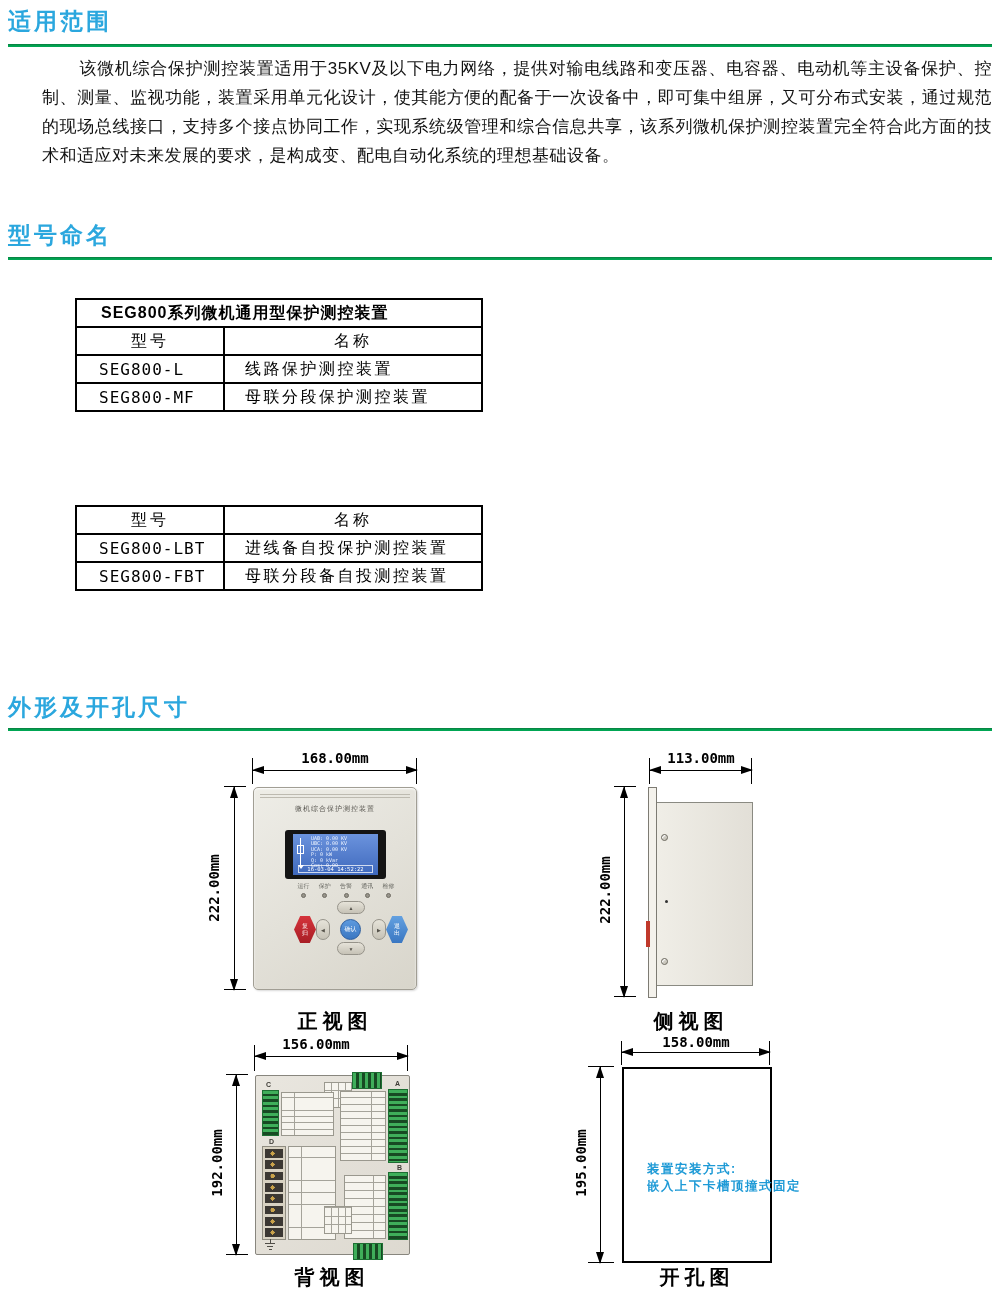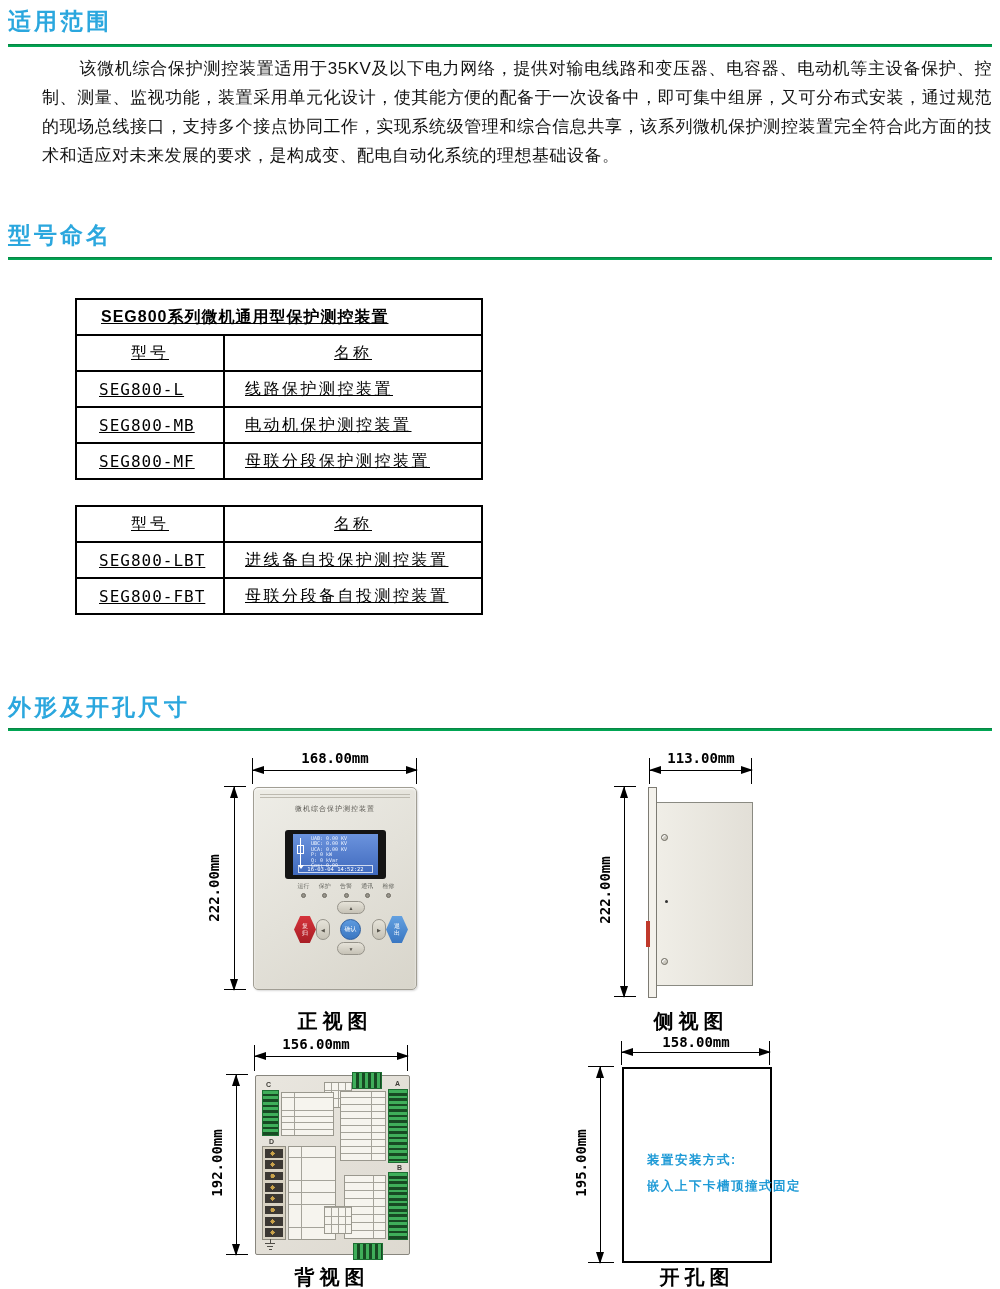--- a/index.html
+++ b/index.html
@@ -10,21 +10,21 @@
   
   .sec-title { position:absolute; left:8px; font-size:23px; font-weight:bold; letter-spacing:3px; color:#2BA7DE; }
   .rule { position:absolute; left:8px; width:984px; height:3px;
           background:linear-gradient(180deg,#0a7a3e 0%,#00a653 60%,#00a653 100%); }
 
   .para { position:absolute; left:42px; top:54px; width:950px; font-size:17px; line-height:29px;
           letter-spacing:.5px; text-align:justify; text-indent:2.2em; color:#121212; }
 
   
   .mtable { position:absolute; left:75px; border-collapse:collapse; background:#fff; }
-  .mtable td { border:2px solid #000; height:36px; font-size:16px; vertical-align:middle;text-decoration:underline; }
+  .mtable td { border:2px solid #000; height:28px; font-size:16px; vertical-align:middle; }
   .mtable .ttl { font-weight:bold; padding-left:24px; letter-spacing:1px; }
   .mtable .ch  { text-align:center; letter-spacing:3px; font-size:16px; }
   .mtable .model { font-family:"DejaVu Sans Mono",monospace; padding-left:22px; letter-spacing:1px; width:148px; }
   .mtable .name  { padding-left:20px; letter-spacing:2.5px; width:258px; }
 
   
   .dh { position:absolute; height:0; border-top:1.6px solid #000; }
   .dh::before, .dh::after { content:""; position:absolute; width:0; height:0; top:-5.3px;
         border-top:4.5px solid transparent; border-bottom:4.5px solid transparent; }
   .dh::before { left:-1px;  border-right:12px solid #000; }
@@ -143,24 +143,20 @@
         </tr>
     <tr>
       <td class="ch">型号</td>
       <td class="ch">名称</td>
     </tr>
     <tr>
       <td class="model">SEG800-L</td>
       <td class="name">线路保护测控装置</td>
         </tr>
     <tr>
-      <td class="model">SEG800-MB</td>
-      <td class="name">电动机保护测控装置</td>
-        </tr>
-    <tr>
       <td class="model">SEG800-MF</td>
       <td class="name">母联分段保护测控装置</td>
         </tr>
   </tbody>
     </table>
 
   <table class="mtable" style="top:505px;">
     <tbody>
     <tr>
       <td class="ch">型号</td>
@@ -318,18 +314,18 @@
   <div class="dlab" style="left:636px; top:1034px;">158.00mm</div>
   <div class="dh" style="left:622px; top:1052px; width:148px;"></div>
   <div class="xv" style="left:621px; top:1041px; height:24px;"></div>
   <div class="xv" style="left:769px; top:1041px; height:24px;"></div>
   <div class="dv" style="left:600px; top:1067px; height:196px;"></div>
   <div class="xh" style="left:588px; top:1066px; width:26px;"></div>
   <div class="xh" style="left:588px; top:1262px; width:26px;"></div>
   <div class="dlab rot" style="left:521px; top:1155px;">195.00mm</div>
 
   <div class="cut-rect">
-    <div class="cut-note" style="left:23px; top:83px;">装置安装方式:</div>
+    <div class="cut-note" style="left:23px; top:92px;">装置安装方式:</div>
     <div class="cut-note" style="left:23px; top:109px;">嵌入上下卡槽顶撞式固定</div>
   </div>
   <div class="cap" style="left:632px; top:1264px;">开孔图</div>
 
 </div>
 
 </body></html>

